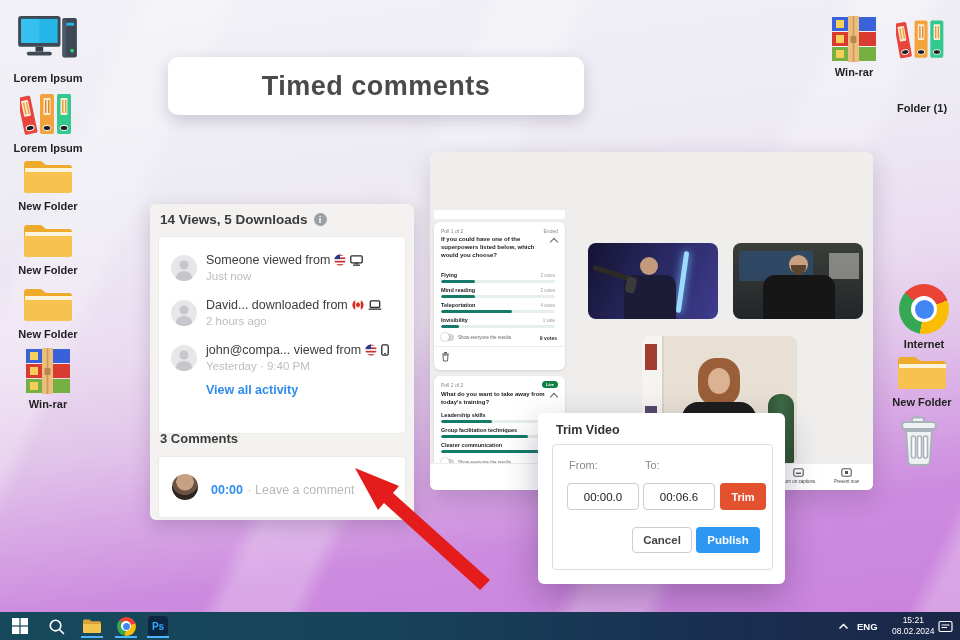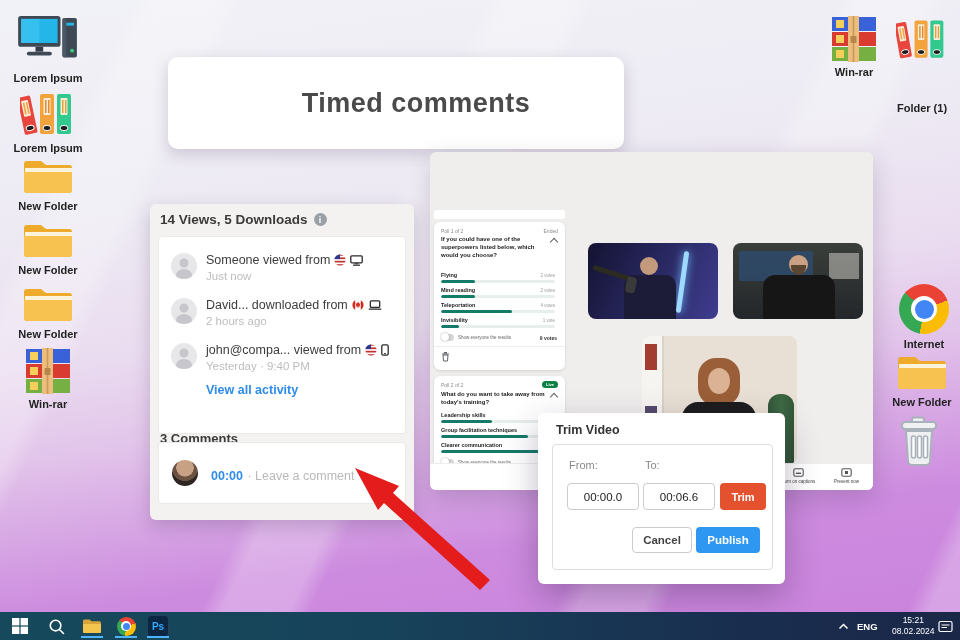--- a/index.html
+++ b/index.html
@@ -9,31 +9,31 @@
   .abs{position:absolute;}
   .streaks{position:absolute;inset:0;
     background:repeating-linear-gradient(115deg,rgba(255,255,255,0) 0 120px,rgba(255,255,255,.25) 140px 200px,rgba(255,255,255,0) 220px 320px);}
   
   .di{position:absolute;width:72px;display:flex;flex-direction:column;align-items:center;gap:4px;}
   .dlabel{font-size:11px;font-weight:700;color:#222;text-align:center;line-height:1.1;}
   .chrome-o{width:50px;height:50px;border-radius:50%;background:conic-gradient(from -50deg,#ea4335 0 33.3%,#fbbc05 0 66.6%,#34a853 0 100%);display:flex;align-items:center;justify-content:center;}
   .chrome-m{width:26px;height:26px;border-radius:50%;background:#fff;display:flex;align-items:center;justify-content:center;}
   .chrome-i{width:19px;height:19px;border-radius:50%;background:#4285f4;}
   
-  .banner{left:168px;top:57px;width:416px;height:92px;background:#fff;border-radius:10px;
-          box-shadow:0 5px 16px rgba(60,40,80,.20);display:flex;align-items:center;justify-content:center;z-index:15;padding-left:40px;}
+  .banner{left:168px;top:57px;width:416px;height:58px;background:#fff;border-radius:10px;
+          box-shadow:0 5px 16px rgba(60,40,80,.20);display:flex;align-items:center;justify-content:center;z-index:15;}
   .banner span{font-size:27px;font-weight:700;color:#4a4a4a;letter-spacing:.5px;}
   
   .panel{left:150px;top:204px;width:264px;height:316px;background:#f4f2f0;border-radius:6px;
          box-shadow:0 6px 18px rgba(60,40,80,.22);z-index:30;}
   .panel-h{position:absolute;left:10px;top:8px;display:flex;align-items:center;gap:6px;font-size:13.5px;font-weight:700;color:#3b3b3b;}
   .info-i{width:13px;height:13px;border-radius:50%;background:#9aa0a6;color:#fff;font-size:9px;font-weight:700;display:inline-flex;align-items:center;justify-content:center;}
   .info-i::after{content:"i";}
   .card{position:absolute;background:#fff;border:1px solid #eceae7;border-radius:4px;}
-  .act-row{position:absolute;left:12px;display:flex;gap:9px;}
+  .act-row{position:absolute;left:12px;display:flex;gap:9px;align-items:center;}
   .act-main{font-size:12.5px;color:#3c3c3c;display:flex;align-items:center;gap:4px;white-space:nowrap;}
   .act-sub{font-size:11.5px;color:#bdbdbd;margin-top:3px;}
   .link{font-size:12.5px;font-weight:700;color:#2f8ced;}
   .sec-h{font-size:13px;font-weight:700;color:#3b3b3b;}
   .photo-av{width:26px;height:26px;border-radius:50%;
      background:radial-gradient(circle at 50% 30%,#c7a183 0 38%,#6b5242 40% 58%,#2e2622 60% 100%);}
   .c-time{font-size:12.5px;font-weight:700;color:#2f8ced;}
   .c-ph{font-size:12.5px;color:#b9b9b9;}
   
   .vwin{left:430px;top:152px;width:443px;height:338px;background:#efeeed;border-radius:6px;overflow:hidden;
@@ -508,21 +508,21 @@
           </svg>
         </div>
         <div class="act-sub">Yesterday · 9:40 PM</div>
       </div>
     </div>
     <div class="abs link" style="left:47px;top:146px;">View all activity</div>
   </div>
 
   <div class="abs sec-h" style="left:10px;top:227px;">3 Comments</div>
 
-  <div class="card" style="left:8px;top:238px;width:246px;height:60px;">
+  <div class="card" style="left:8px;top:252px;width:246px;height:60px;">
     <div class="photo-av abs" style="left:13px;top:17px;"></div>
     <div class="abs" style="left:52px;top:23px;white-space:nowrap;">
       <span class="c-time">00:00</span>
       <span class="c-ph">· Leave a comment</span>
     </div>
   </div>
 </div>
 
 <div class="abs dlg">
   <div class="dlg-t">Trim Video</div>

